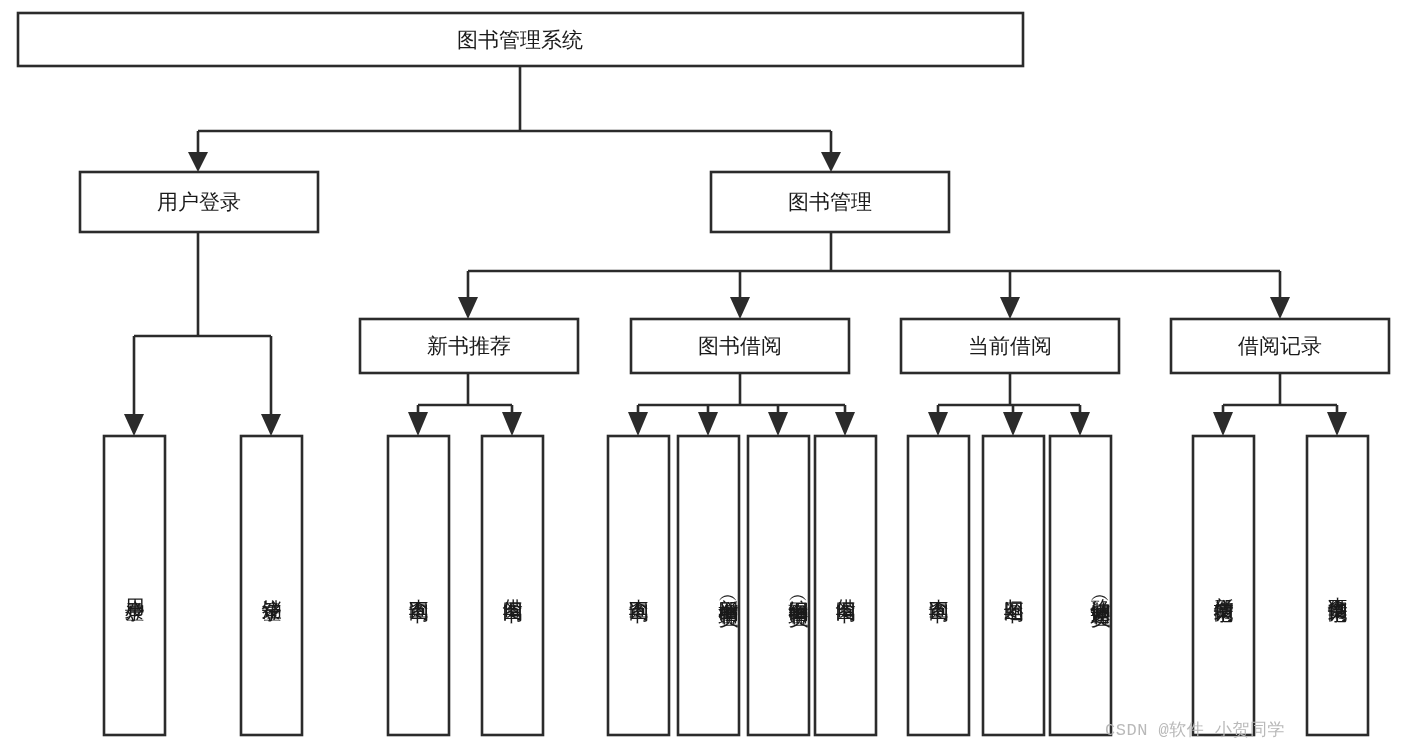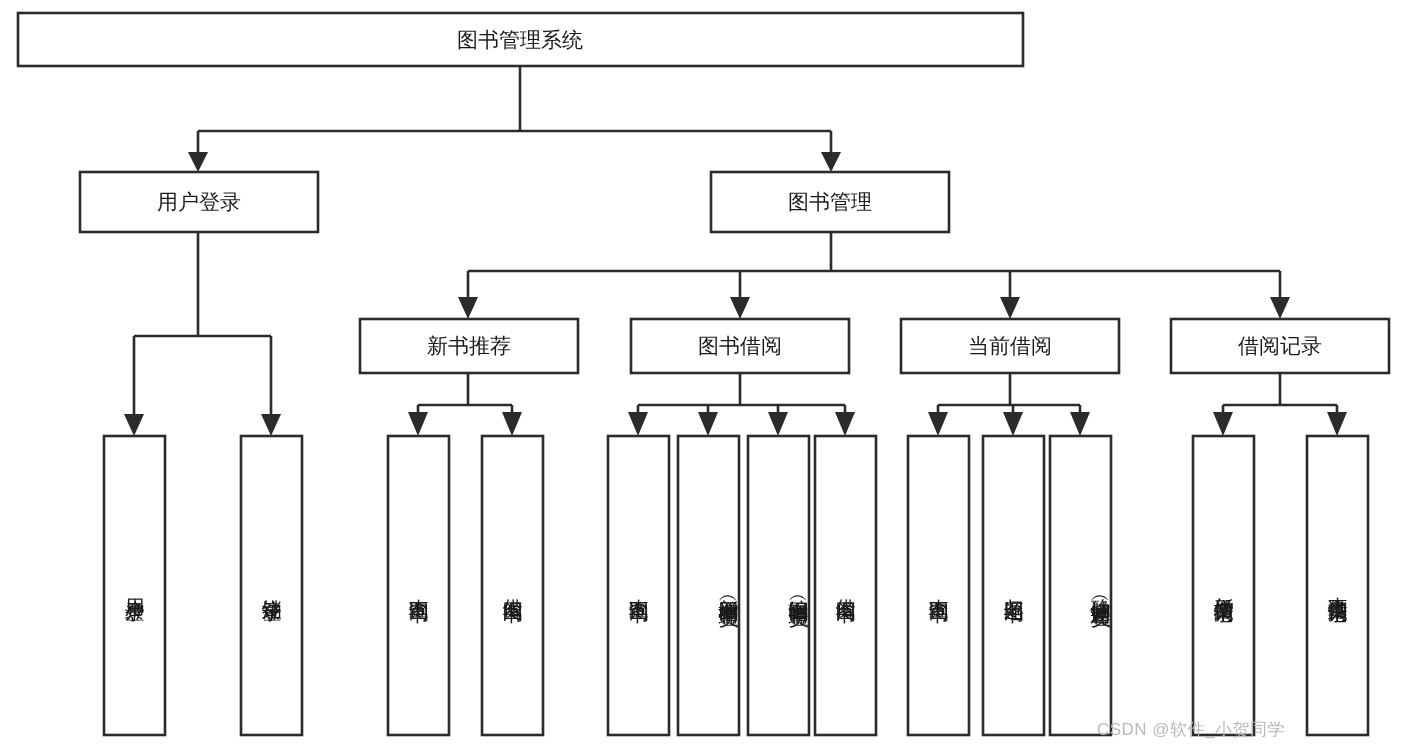--- a/index.html
+++ b/index.html
@@ -61,21 +61,21 @@
     line-height: 1.08;
     color: #1a1a1a;
     letter-spacing: 1.5px;
     white-space: nowrap;
     pointer-events: none;
   }
   .watermark {
     position: absolute;
     right: 8px;
     bottom: 6px;
-    font-family: Liberation Sans, sans-serif;
+    font-family: Liberation Mono, monospace;
     font-size: 17px;
     color: #b9b9b9;
     white-space: nowrap;
     letter-spacing: 0.5px;
   }
 </style>
 </head>
 <body>
 
 <div id="diagram-root">

